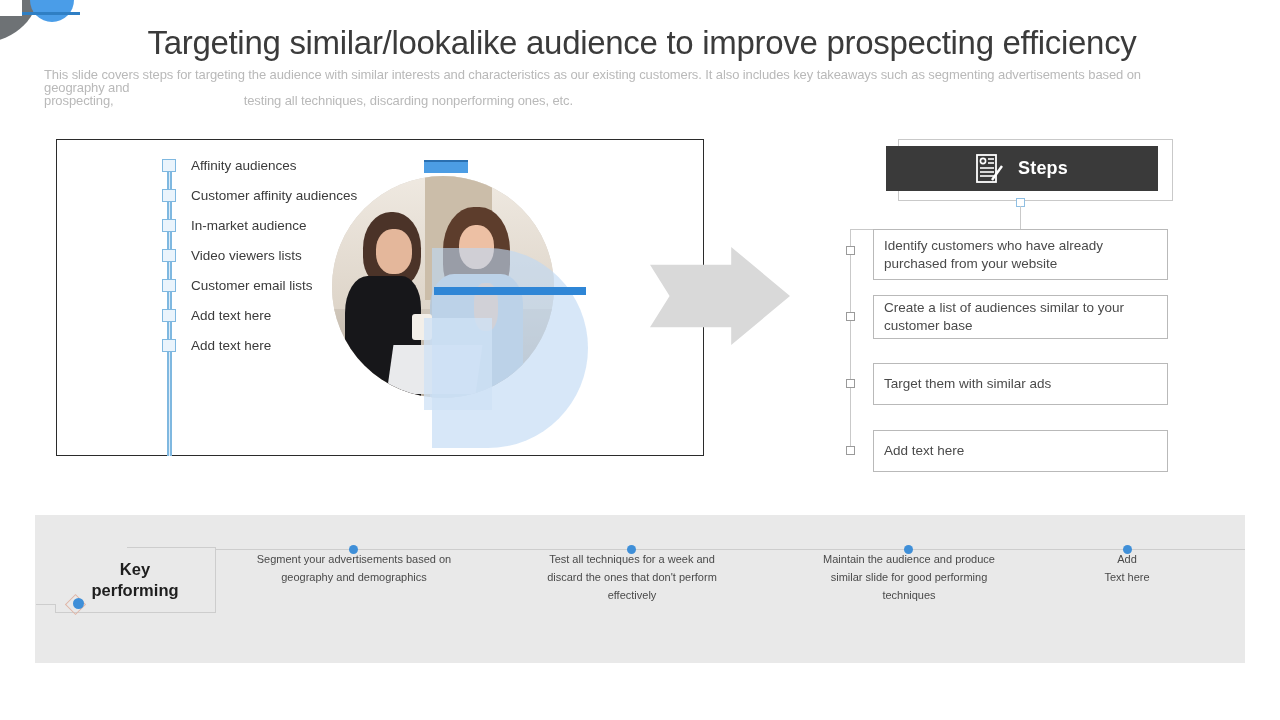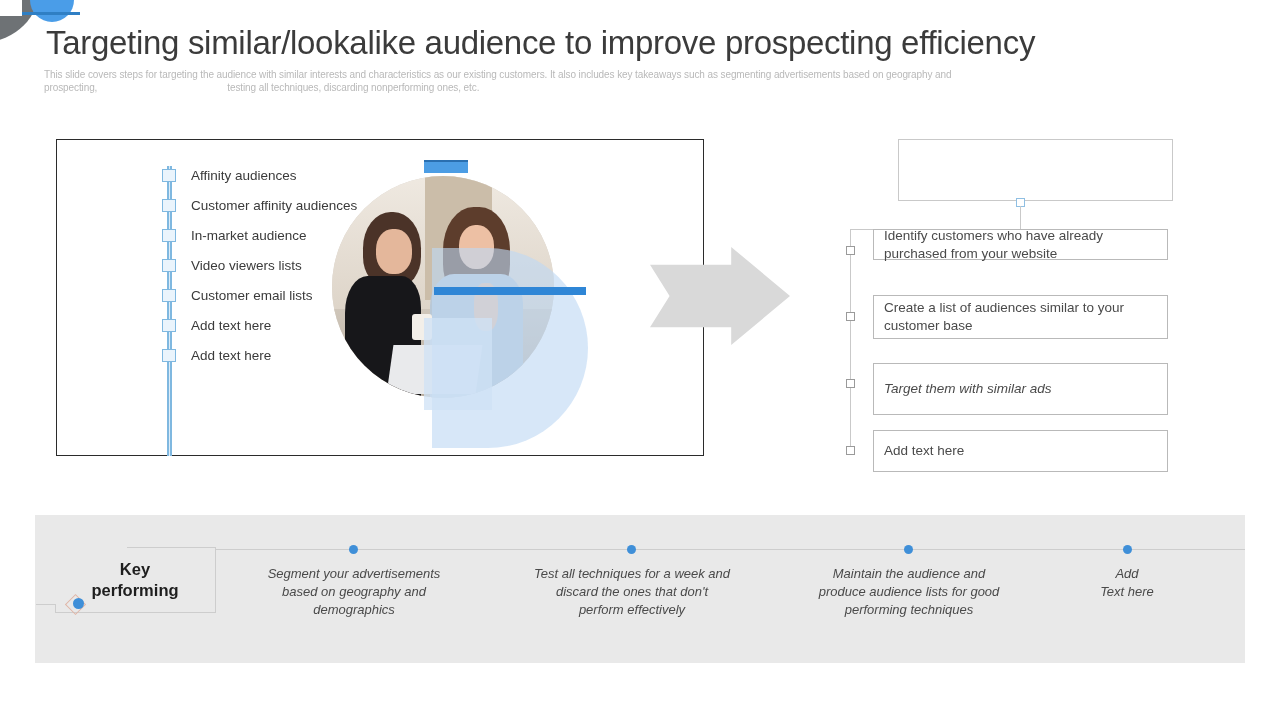--- a/index.html
+++ b/index.html
@@ -26,30 +26,31 @@
   .deco-blue-bar {
     position: absolute; left: 22px; top: 12px;
     width: 58px; height: 3px; background: #2f7fc4;
   }
   .deco-white-cover {
     position: absolute; left: 0; top: 0; width: 22px; height: 16px; background: #fff;
   }
 
   
   .title {
-    position: absolute; left: 46px; top: 24px;
+    position: absolute; left: 52px; top: 24px;
     width: 1180px;
     font-size: 33px; font-weight: 400; color: #3b3b3b;
     letter-spacing: -0.3px; line-height: 38px;
     white-space: nowrap;
+    text-align: center;
   }
   .subtitle {
     position: absolute; left: 44px; top: 68px;
     width: 1135px;
-    font-size: 10px; color: #b9b9b9; line-height: 13px;
+    font-size: 13px; color: #b9b9b9; line-height: 13px;
     letter-spacing: -0.1px;
   }
   .subtitle .gap { display: inline-block; width: 130px; }
 
   
   .panel {
     position: absolute; left: 56px; top: 139px;
     width: 648px; height: 317px;
     border: 1px solid #2b2b2b; background: #fff;
   }
@@ -76,21 +77,21 @@
   }
   .spinner .up { border-bottom: 5px solid #fff; margin-bottom: 2px; }
   .spinner .dn { border-top: 5px solid #fff; }
 
   .vline {
     position: absolute; left: 110px; top: 26px;
     width: 5px; height: 290px;
     border-left: 2px solid #7fb8e0; border-right: 2px solid #7fb8e0;
     background: #dcecf8;
   }
-  .list { position: absolute; left: 0; top: 20px; width: 648px; text-align: center; }
+  .list { position: absolute; left: 0; top: 10px; width: 648px; text-align: center; }
   .list-row {
     position: relative; height: 30px; display: flex; align-items: center;
   }
   .list-marker {
     position: absolute; left: 105px; width: 14px; height: 13px;
     border: 1.5px solid #7fb8e0; background: #eaf4fc;
   }
   .list-label {
     position: absolute; left: 134px;
     font-size: 13.5px; color: #3a3a3a; white-space: nowrap;
@@ -234,22 +235,22 @@
     border: 1px solid #e0b5a6; background: transparent;
     transform: rotate(45deg);
   }
   .kt-dot-main {
     position: absolute; left: 73px; top: 598px;
     width: 11px; height: 11px; border-radius: 50%; background: #3f8fd8;
   }
   .kt-rail { position: absolute; left: 216px; top: 549px; width: 1029px; height: 1px; background: #cdcdcd; }
   .kt-dot { position: absolute; width: 9px; height: 9px; border-radius: 50%; background: #3f8fd8; top: 545px; }
   .kt-text {
-    position: absolute; top: 565px; width: 200px;
-    text-align: center; font-size: 13px; color: #4a4a4a; line-height: 18px; font-style: italic;
+    position: absolute; top: 550px; width: 200px;
+    text-align: center; font-size: 11px; color: #4a4a4a; line-height: 18px;
   }
 
   .footer {
     position: absolute; left: 0; top: 690px; width: 1280px;
     text-align: center; font-size: 11px; color: #c4c4c4;
   }
 </style>
 </head>
 <body>
 
@@ -317,30 +318,45 @@
       <div class="ph-lap"></div>
   </div>
   <div class="blue-accent-arc"></div>
   <div class="blue-accent-sq"></div>
   <div class="blue-stripe"></div>
 
 
   <div class="big-arrow"></div>
 
   <div class="steps-outer"></div>
+  <div class="steps-bar">
+    <span class="steps-icon">
+      <svg width="28" height="30" viewBox="0 0 28 30">
+        <rect x="1" y="1" width="19" height="27" fill="none" stroke="#fff" stroke-width="1.8"></rect>
+        <circle cx="7" cy="7" r="2.6" fill="none" stroke="#fff" stroke-width="1.6"></circle>
+        <line x1="12" y1="5" x2="18" y2="5" stroke="#fff" stroke-width="1.6"></line>
+        <line x1="12" y1="9" x2="18" y2="9" stroke="#fff" stroke-width="1.6"></line>
+        <line x1="4" y1="14" x2="18" y2="14" stroke="#fff" stroke-width="1.6"></line>
+        <line x1="4" y1="18" x2="18" y2="18" stroke="#fff" stroke-width="1.6"></line>
+        <line x1="4" y1="22" x2="18" y2="22" stroke="#fff" stroke-width="1.6"></line>
+        <path d="M16 26 L26 12" stroke="#fff" stroke-width="2.4" fill="none"></path>
+      </svg>
+    </span>
+    <span class="steps-label">Steps</span>
+  </div>
   <div class="steps-node"></div>
   <div class="steps-drop"></div>
   <div class="steps-spine-top"></div>
   <div class="steps-spine"></div>
   <div id="steps-list">
-      <div class="step-box" style="top: 229px; height: 31px;">Identify customers who have already purchased from your website</div>
+      <div class="step-box" style="top: 229px; height: 51px;">Identify customers who have already purchased from your website</div>
       <div class="step-node" style="top: 246px;"></div>
       <div class="step-box" style="top: 295px; height: 44px;">Create a list of audiences similar to your customer base</div>
       <div class="step-node" style="top: 312px;"></div>
-      <div class="step-box" style="top: 363px; height: 52px; font-style: italic;">Target them with similar ads</div>
+      <div class="step-box" style="top: 363px; height: 42px;">Target them with similar ads</div>
       <div class="step-node" style="top: 379px;"></div>
       <div class="step-box" style="top: 430px; height: 42px;">Add text here</div>
       <div class="step-node" style="top: 446px;"></div>
     </div>
 
   <div class="band"></div>
   <div class="kt-frame-t"></div>
   <div class="kt-frame-r"></div>
   <div class="kt-frame-b"></div>
   <div class="kt-frame-l"></div>
@@ -350,18 +366,18 @@
   <div class="kt-dot-main"></div>
   <div class="kt-badge">
     <span><span>Key</span><br><span>performing</span></span>
   </div>
   <div id="kt-list">
       <div class="kt-dot" style="left: 349px;"></div>
       <div class="kt-text" style="left: 254px;">Segment your advertisements based on geography and demographics</div>
       <div class="kt-dot" style="left: 627px;"></div>
       <div class="kt-text" style="left: 532px;">Test all techniques for a week and discard the ones that don't perform effectively</div>
       <div class="kt-dot" style="left: 904px;"></div>
-      <div class="kt-text" style="left: 809px;">Maintain the audience and produce audience lists for good performing techniques</div>
+      <div class="kt-text" style="left: 809px;">Maintain the audience and produce similar slide for good performing techniques</div>
       <div class="kt-dot" style="left: 1123px;"></div>
       <div class="kt-text" style="left: 1027px;">Add<br>Text here</div>
     </div>
 
 </div>
 
 </body></html>

